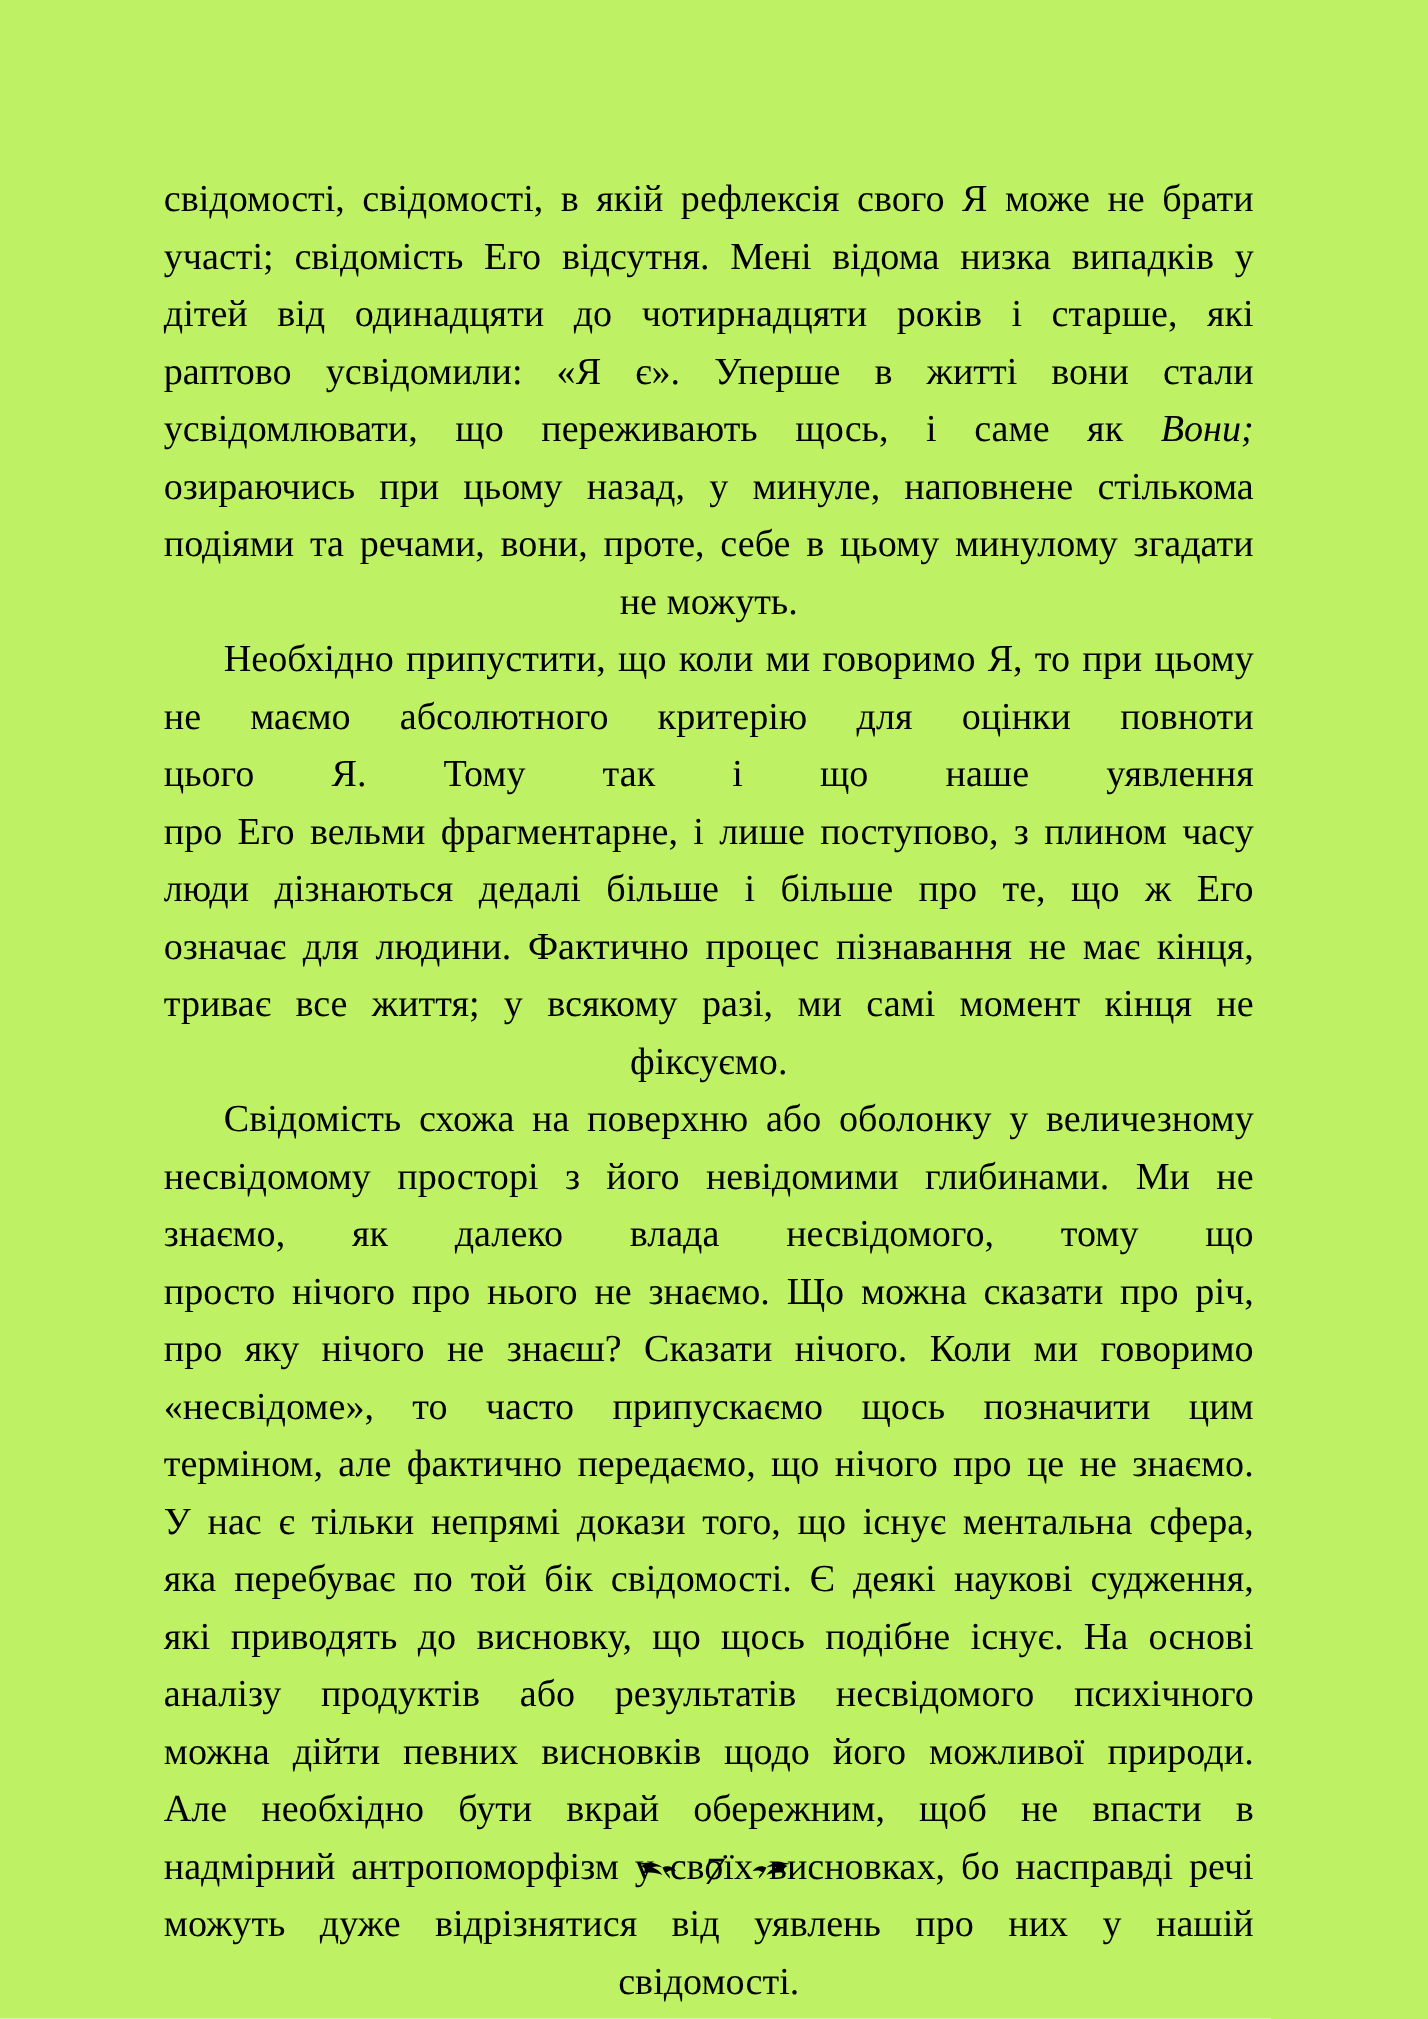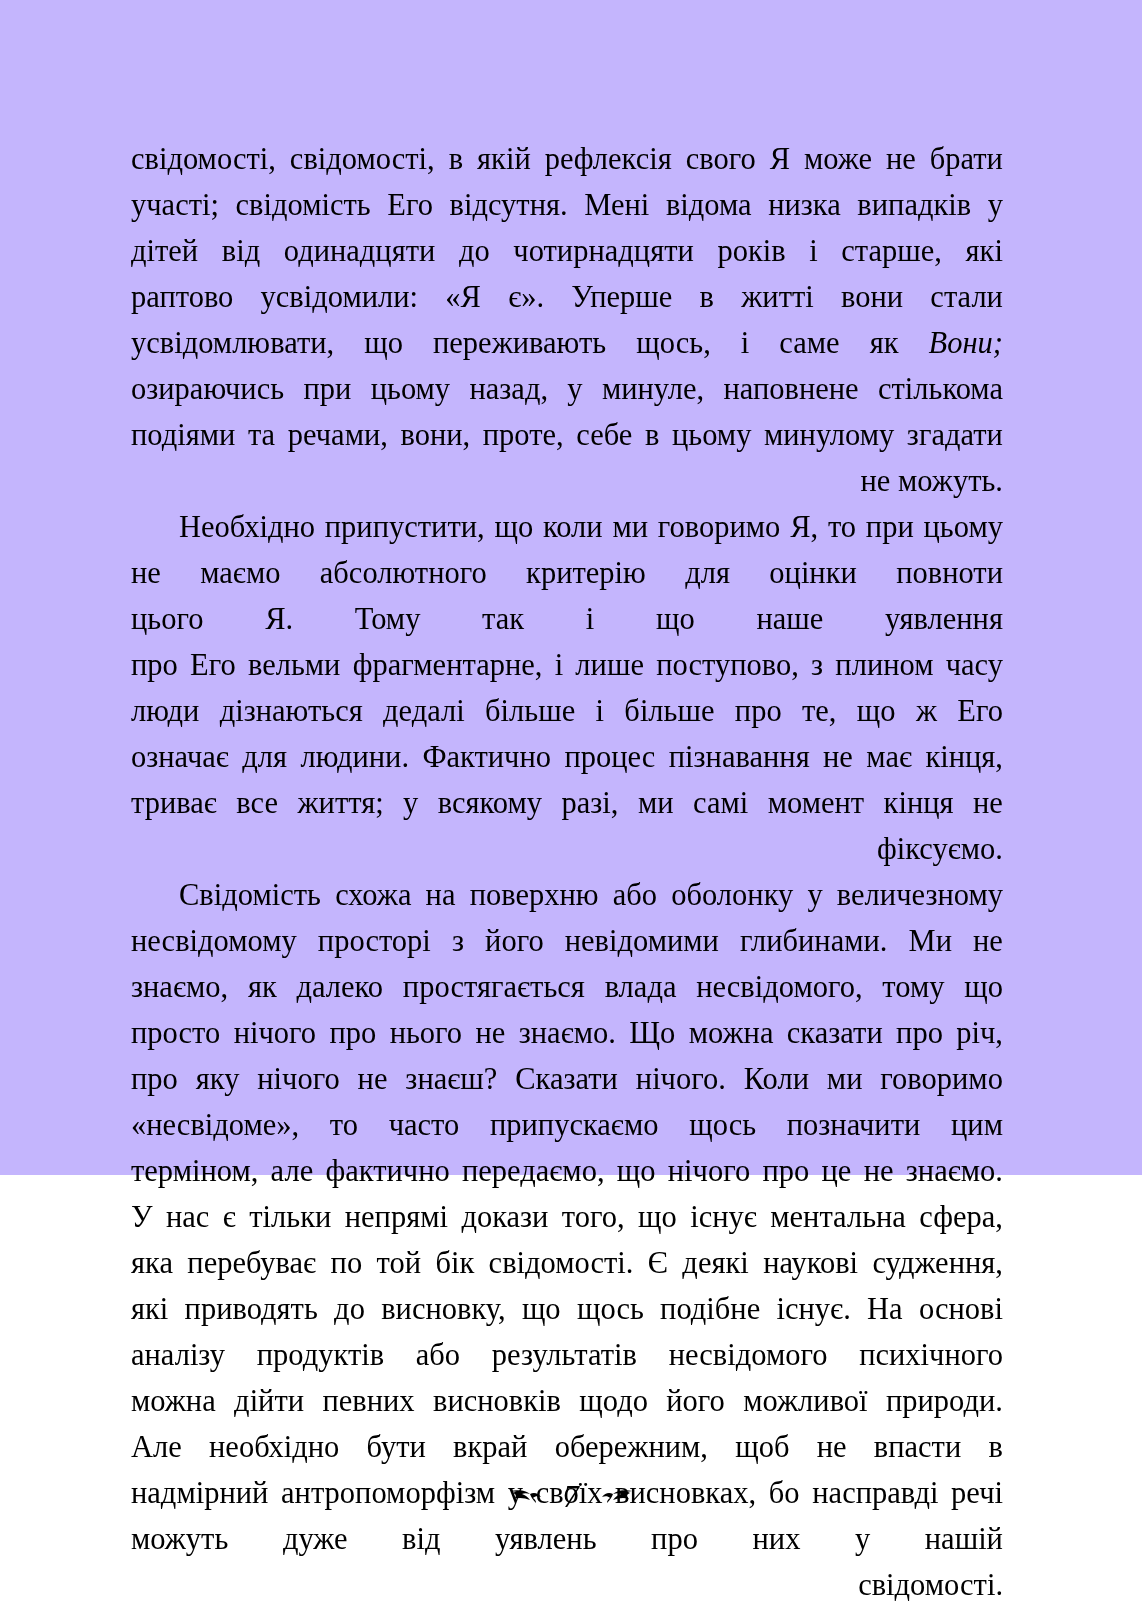--- a/index.html
+++ b/index.html
@@ -15,22 +15,22 @@
     overflow: hidden;
     font-family: "Liberation Serif", "DejaVu Serif", serif;
     color: #000000;
   }
 
   .page {
     position: absolute;
     left: 0;
     top: 0;
     width: 1142px;
-    height: 1175px;
-    background: #c4b5fd;
+    height: 1615px;
+    background: #bef264;
   }
 
   .text-block {
     position: absolute;
     left: 131px;
     top: 136px;
     width: 872px;
   }
 
   
@@ -49,21 +49,21 @@
   .ln.just {
     display: flex;
     justify-content: space-between;
     white-space: pre;
   }
   .ln.just > span { display: inline-block; }
 
   
   .ln.last {
     display: block;
-    text-align: right;
+    text-align: center;
   }
 
   .ind { padding-left: 48px; }
   .ln.just.ind { padding-left: 48px; width: 824px; }
 
   em.it {
     font-style: italic;
   }
 
   .folio {
@@ -111,33 +111,33 @@
         <div class="ln just"><span>цього</span><span>Я.</span><span>Тому</span><span>так</span><span>і</span><span>що</span><span>наше</span><span>уявлення</span></div>
         <div class="ln just"><span>про</span><span>Его</span><span>вельми</span><span>фрагментарне,</span><span>і</span><span>лише</span><span>поступово,</span><span>з</span><span>плином</span><span>часу</span></div>
         <div class="ln just"><span>люди</span><span>дізнаються</span><span>дедалі</span><span>більше</span><span>і</span><span>більше</span><span>про</span><span>те,</span><span>що</span><span>ж</span><span>Его</span></div>
         <div class="ln just"><span>означає</span><span>для</span><span>людини.</span><span>Фактично</span><span>процес</span><span>пізнавання</span><span>не</span><span>має</span><span>кінця,</span></div>
         <div class="ln just"><span>триває</span><span>все</span><span>життя;</span><span>у</span><span>всякому</span><span>разі,</span><span>ми</span><span>самі</span><span>момент</span><span>кінця</span><span>не</span></div>
         <div class="ln last">фіксуємо.</div>
       </div>
       <div id="para-3">
         <div class="ln just ind"><span>Свідомість</span><span>схожа</span><span>на</span><span>поверхню</span><span>або</span><span>оболонку</span><span>у</span><span>величезному</span></div>
         <div class="ln just"><span>несвідомому</span><span>просторі</span><span>з</span><span>його</span><span>невідомими</span><span>глибинами.</span><span>Ми</span><span>не</span></div>
-        <div class="ln just"><span>знаємо,</span><span>як</span><span>далеко</span><span>простягається</span><span>влада</span><span>несвідомого,</span><span>тому</span><span>що</span></div>
+        <div class="ln just"><span>знаємо,</span><span>як</span><span>далеко</span><span>влада</span><span>несвідомого,</span><span>тому</span><span>що</span></div>
         <div class="ln just"><span>просто</span><span>нічого</span><span>про</span><span>нього</span><span>не</span><span>знаємо.</span><span>Що</span><span>можна</span><span>сказати</span><span>про</span><span>річ,</span></div>
         <div class="ln just"><span>про</span><span>яку</span><span>нічого</span><span>не</span><span>знаєш?</span><span>Сказати</span><span>нічого.</span><span>Коли</span><span>ми</span><span>говоримо</span></div>
         <div class="ln just"><span>«несвідоме»,</span><span>то</span><span>часто</span><span>припускаємо</span><span>щось</span><span>позначити</span><span>цим</span></div>
         <div class="ln just"><span>терміном,</span><span>але</span><span>фактично</span><span>передаємо,</span><span>що</span><span>нічого</span><span>про</span><span>це</span><span>не</span><span>знаємо.</span></div>
         <div class="ln just"><span>У</span><span>нас</span><span>є</span><span>тільки</span><span>непрямі</span><span>докази</span><span>того,</span><span>що</span><span>існує</span><span>ментальна</span><span>сфера,</span></div>
         <div class="ln just"><span>яка</span><span>перебуває</span><span>по</span><span>той</span><span>бік</span><span>свідомості.</span><span>Є</span><span>деякі</span><span>наукові</span><span>судження,</span></div>
         <div class="ln just"><span>які</span><span>приводять</span><span>до</span><span>висновку,</span><span>що</span><span>щось</span><span>подібне</span><span>існує.</span><span>На</span><span>основі</span></div>
         <div class="ln just"><span>аналізу</span><span>продуктів</span><span>або</span><span>результатів</span><span>несвідомого</span><span>психічного</span></div>
         <div class="ln just"><span>можна</span><span>дійти</span><span>певних</span><span>висновків</span><span>щодо</span><span>його</span><span>можливої</span><span>природи.</span></div>
         <div class="ln just"><span>Але</span><span>необхідно</span><span>бути</span><span>вкрай</span><span>обережним,</span><span>щоб</span><span>не</span><span>впасти</span><span>в</span></div>
         <div class="ln just"><span>надмірний</span><span>антропоморфізм</span><span>у</span><span>своїх</span><span>висновках,</span><span>бо</span><span>насправді</span><span>речі</span></div>
-        <div class="ln just"><span>можуть</span><span>дуже</span><span>від</span><span>уявлень</span><span>про</span><span>них</span><span>у</span><span>нашій</span></div>
+        <div class="ln just"><span>можуть</span><span>дуже</span><span>відрізнятися</span><span>від</span><span>уявлень</span><span>про</span><span>них</span><span>у</span><span>нашій</span></div>
         <div class="ln last">свідомості.</div>
       </div>
       <div id="para-4">
         <div class="ln just ind"><span>Якщо,</span><span>наприклад,</span><span>ми</span><span>бачимо</span><span>кольори</span><span>і</span><span>чуємо</span><span>звуки,</span><span>то</span></div>
       </div>
     </div>
 
   <div class="folio">
     <span class="orn">
       <svg viewBox="0 0 34 22" width="34" height="22" aria-hidden="true">

